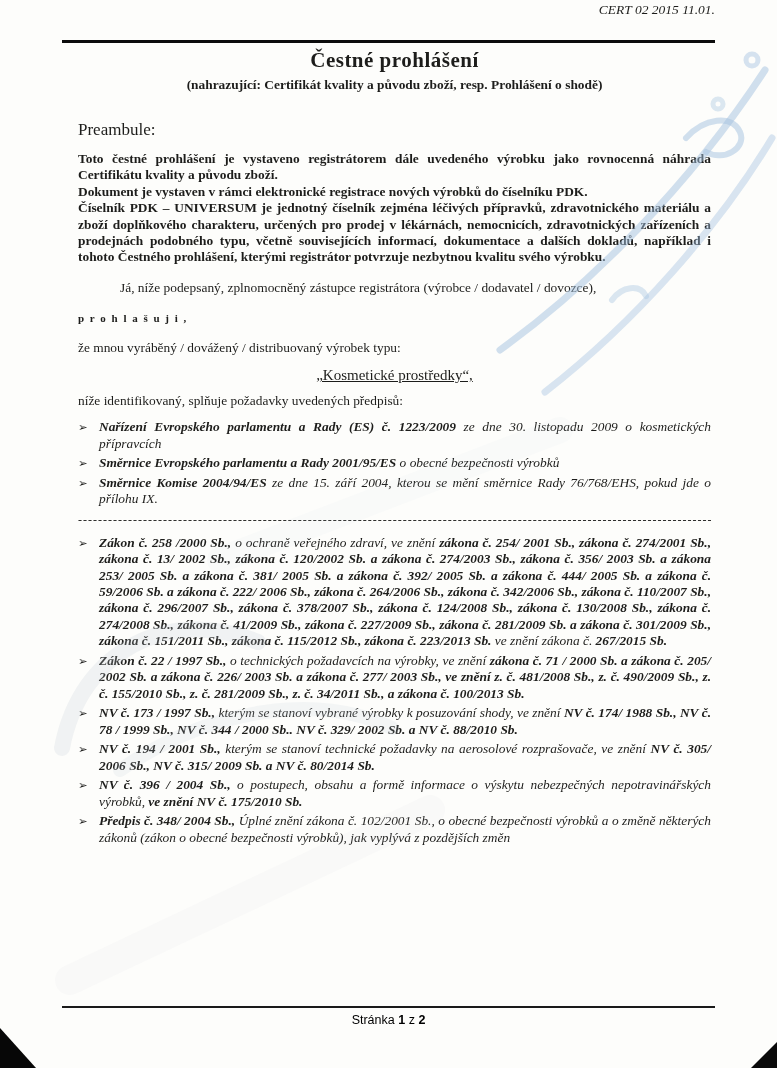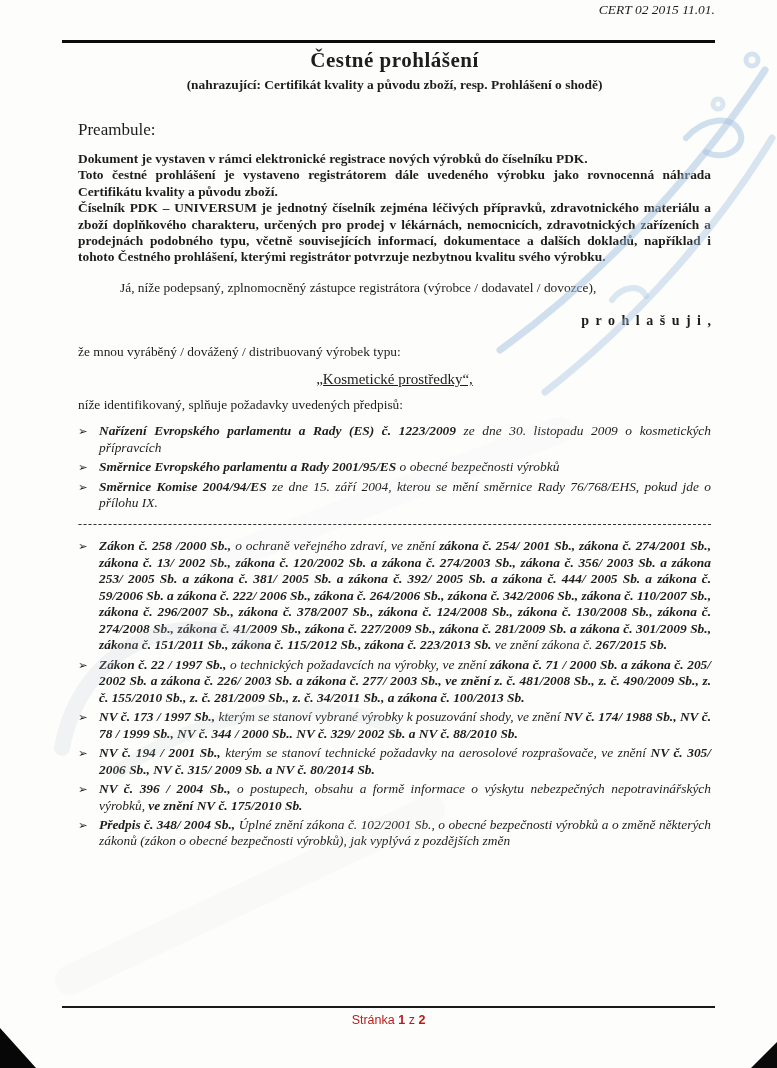--- a/index.html
+++ b/index.html
@@ -10,54 +10,54 @@
     font-family:"Liberation Serif", serif; font-size:13.4px; line-height:1.23;
   }
   .doc-ref { position:absolute; top:2px; right:62px; font-style:italic; font-size:13.5px; }
   .top-rule { position:absolute; top:40px; left:62px; width:653px; height:3px; background:#0c0c0c; }
   .content { position:absolute; top:48px; left:78px; width:633px; }
   .doc-title { text-align:center; font-size:21px; font-weight:bold; letter-spacing:.5px; line-height:1.2; margin-bottom:4px; }
   .doc-subtitle { text-align:center; font-weight:bold; margin-bottom:26px; }
   .preamble-heading { font-size:17px; font-weight:normal; margin-bottom:10px; }
   .preamble-par { font-weight:bold; text-align:justify; }
   .decl-intro { margin-top:14px; text-indent:42px; }
-  .decl-verb { margin-top:16px; text-align:right; font-weight:bold; font-size:14px; word-spacing:3px; }
+  .decl-verb { margin-top:16px; text-align:left; font-weight:bold; font-size:11px; word-spacing:3px; }
   .product-intro { margin-top:14px; }
   .product-name { margin-top:10px; text-align:center; font-weight:normal; font-size:15px; text-decoration:underline; }
   .compliance-intro { margin-top:8px; }
   .reg-list { margin-top:10px; }
   .reg-item { display:flex; margin-bottom:3px; }
   .reg-item .bullet { flex:0 0 21px; width:21px; font-size:11.5px; padding-top:1px; font-family:"DejaVu Sans", sans-serif; }
   .reg-item .item-text { flex:1; text-align:justify;font-style:italic; }
   .bold { font-weight:bold; }
   .list-separator { margin:5px 0 7px 0; white-space:nowrap; overflow:hidden; letter-spacing:1px; font-size:12px; }
   .bottom-rule { position:absolute; top:1006px; left:62px; width:653px; height:2px; background:#1a1a1a; }
   .footer { position:absolute; top:1013px; left:0; width:100%; text-align:center;
-            font-family:"Liberation Sans", sans-serif; font-size:12.5px; color:#b91c1c; }
+            font-family:"Liberation Sans", sans-serif; font-size:12.5px; color:#000000; }
   .watermark { position:absolute; top:0; left:0; pointer-events:none; }
   .corner-bl { position:absolute; left:0; bottom:0; width:0; height:0;
                border-bottom:40px solid #070707; border-right:36px solid transparent; }
   .corner-br { position:absolute; right:0; bottom:0; width:0; height:0;
                border-bottom:26px solid #0a0a0a; border-left:26px solid transparent; }
 </style>
 </head>
 <body>
 
 <div class="page">
 
   <div class="doc-ref">CERT 02 2015 11.01.</div>
   <div class="top-rule"></div>
 
   <div class="content">
     <div class="doc-title">Čestné prohlášení</div>
     <div class="doc-subtitle">(nahrazující: Certifikát kvality a původu zboží, resp. Prohlášení o shodě)</div>
 
     <div class="preamble-heading">Preambule:</div>
+    <p class="preamble-par">Toto čestné prohlášení je vystaveno registrátorem dále uvedeného výrobku jako rovnocenná náhrada Certifikátu kvality a původu zboží.</p>
     <p class="preamble-par">Dokument je vystaven v rámci elektronické registrace nových výrobků do číselníku PDK.</p>
-    <p class="preamble-par">Toto čestné prohlášení je vystaveno registrátorem dále uvedeného výrobku jako rovnocenná náhrada Certifikátu kvality a původu zboží.</p>
     <p class="preamble-par">Číselník PDK – UNIVERSUM je jednotný číselník zejména léčivých přípravků, zdravotnického materiálu a zboží doplňkového charakteru, určených pro prodej v lékárnách, nemocnicích, zdravotnických zařízeních a prodejnách podobného typu, včetně souvisejících informací, dokumentace a dalších dokladů, například i tohoto Čestného prohlášení, kterými registrátor potvrzuje nezbytnou kvalitu svého výrobku.</p>
 
     <p class="decl-intro">Já, níže podepsaný, zplnomocněný zástupce registrátora (výrobce / dodavatel / dovozce),</p>
     <div class="decl-verb">p r o h l a š u j i ,</div>
     <p class="product-intro">že mnou vyráběný / dovážený / distribuovaný výrobek typu:</p>
     <div class="product-name">„Kosmetické prostředky“,</div>
     <p class="compliance-intro">níže identifikovaný, splňuje požadavky uvedených předpisů:</p>
 
     <div class="reg-list">
         <div class="reg-item">

